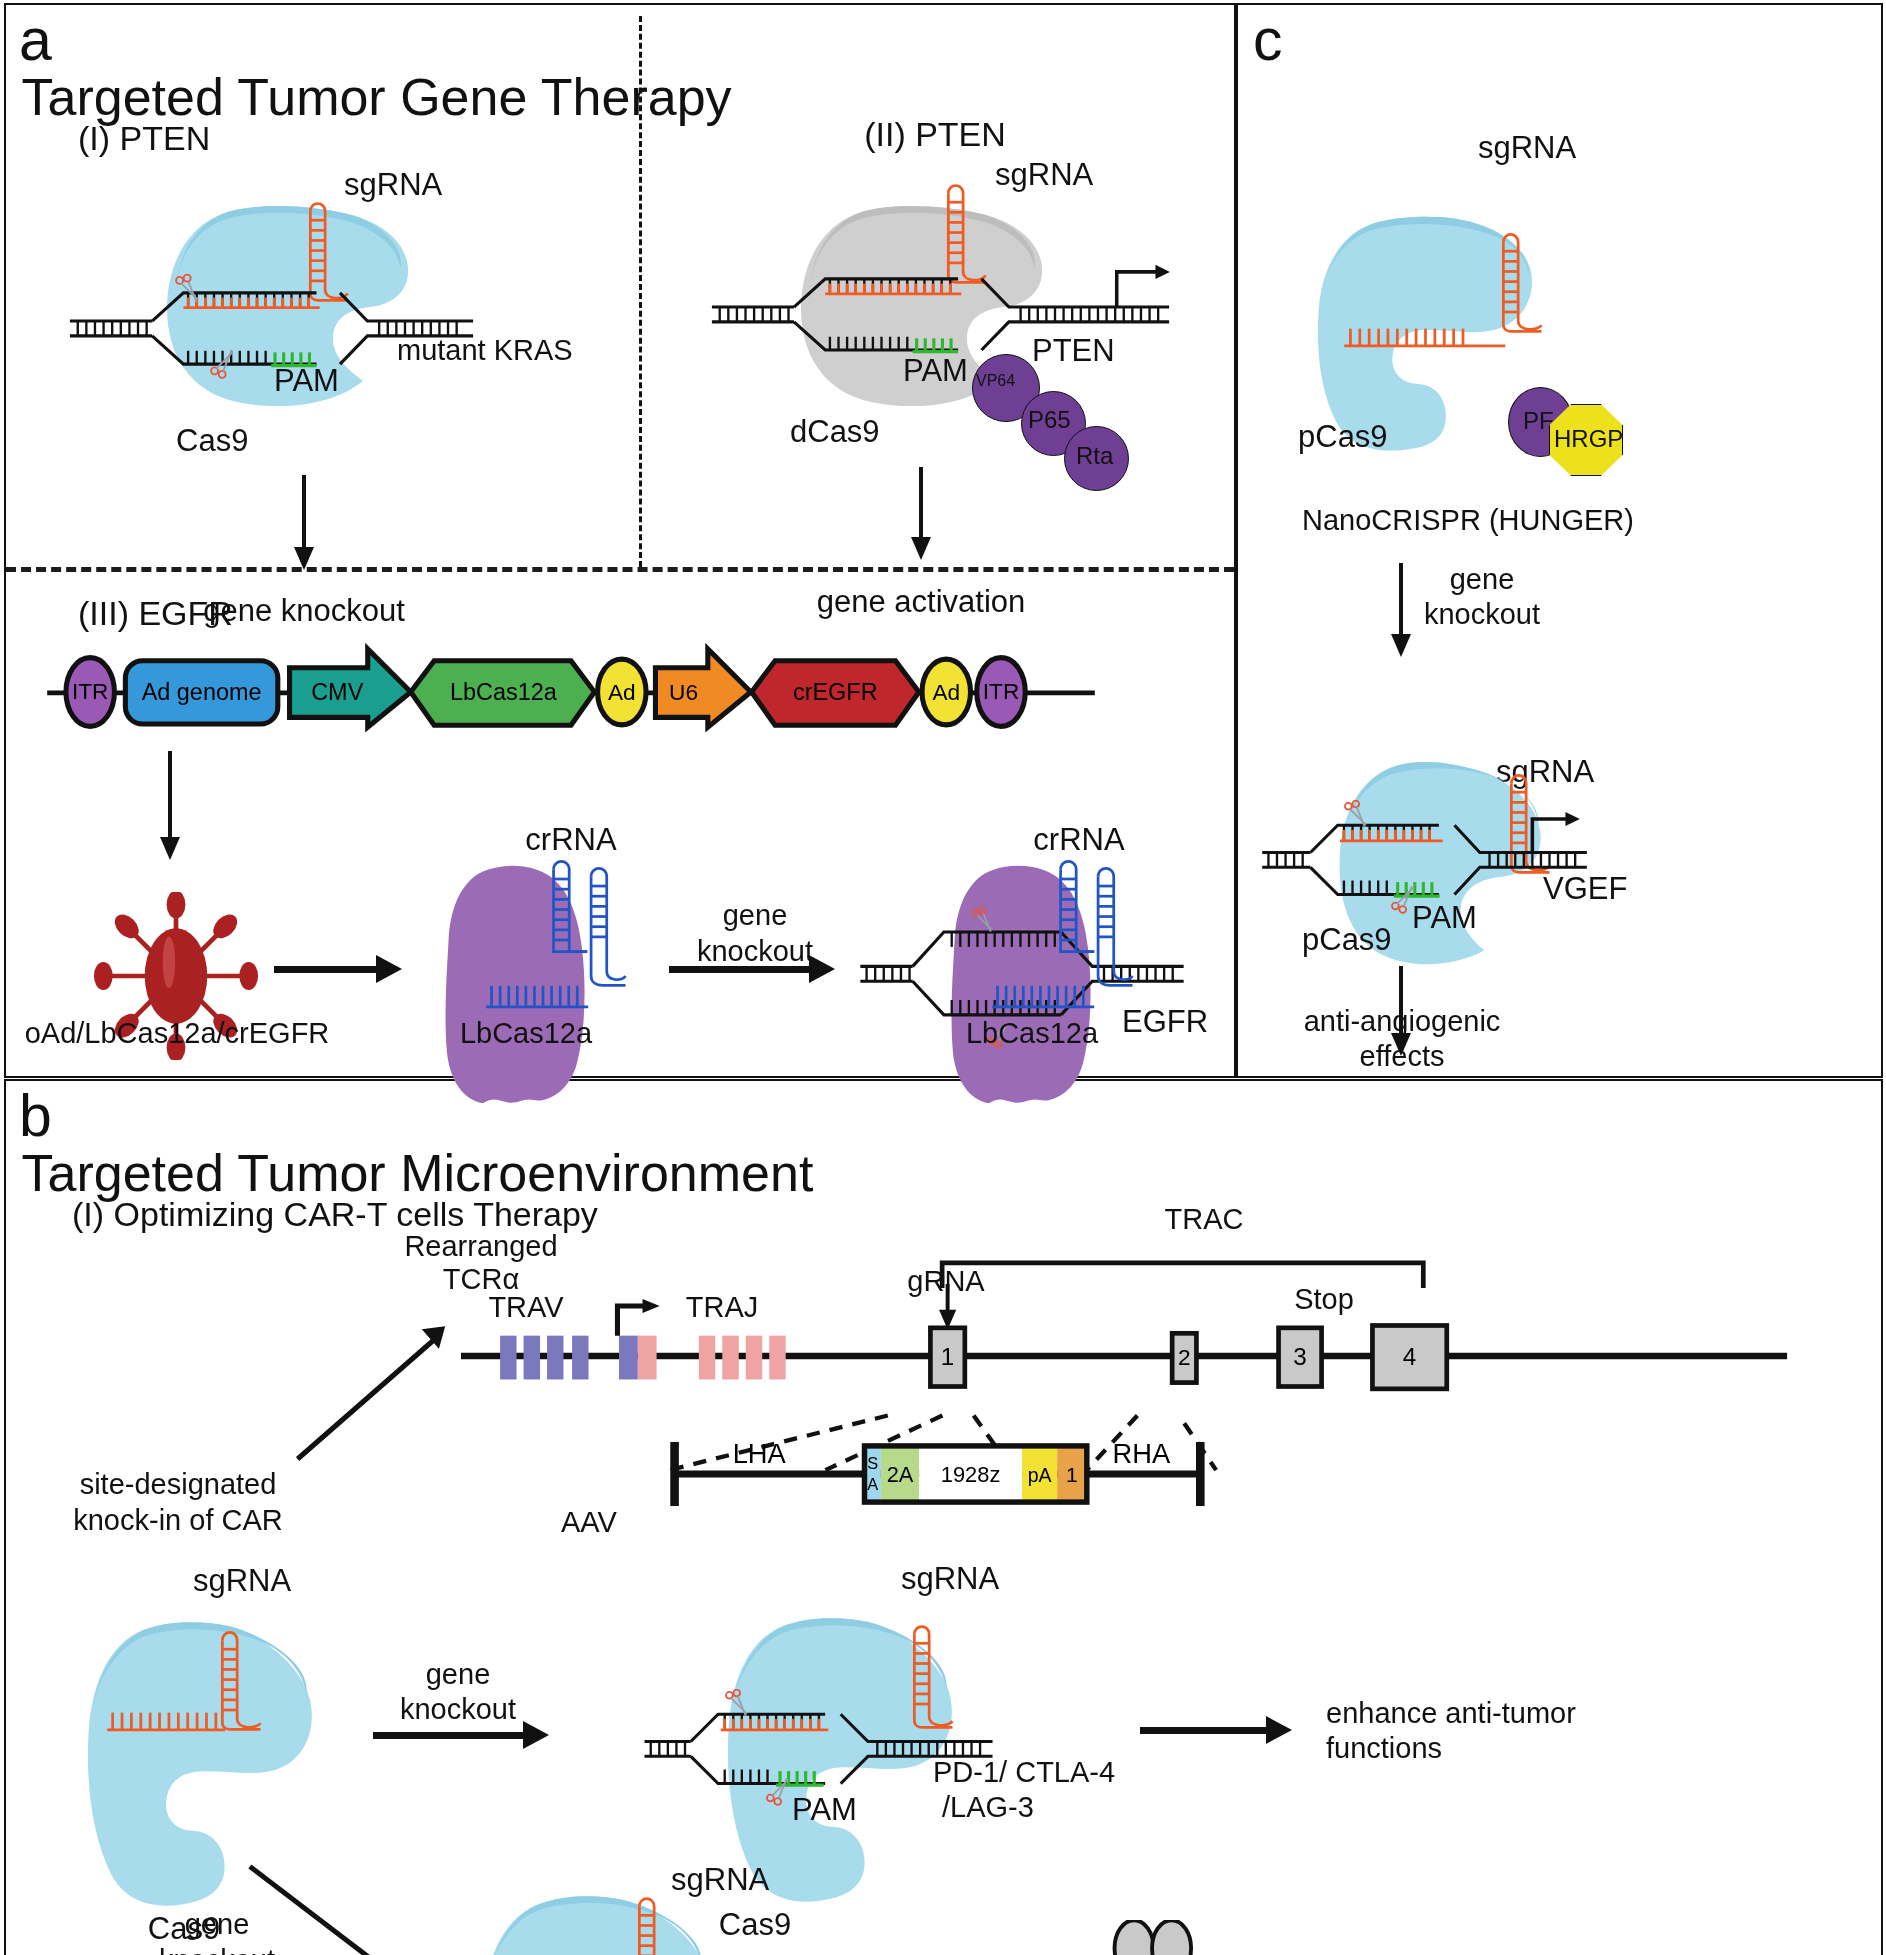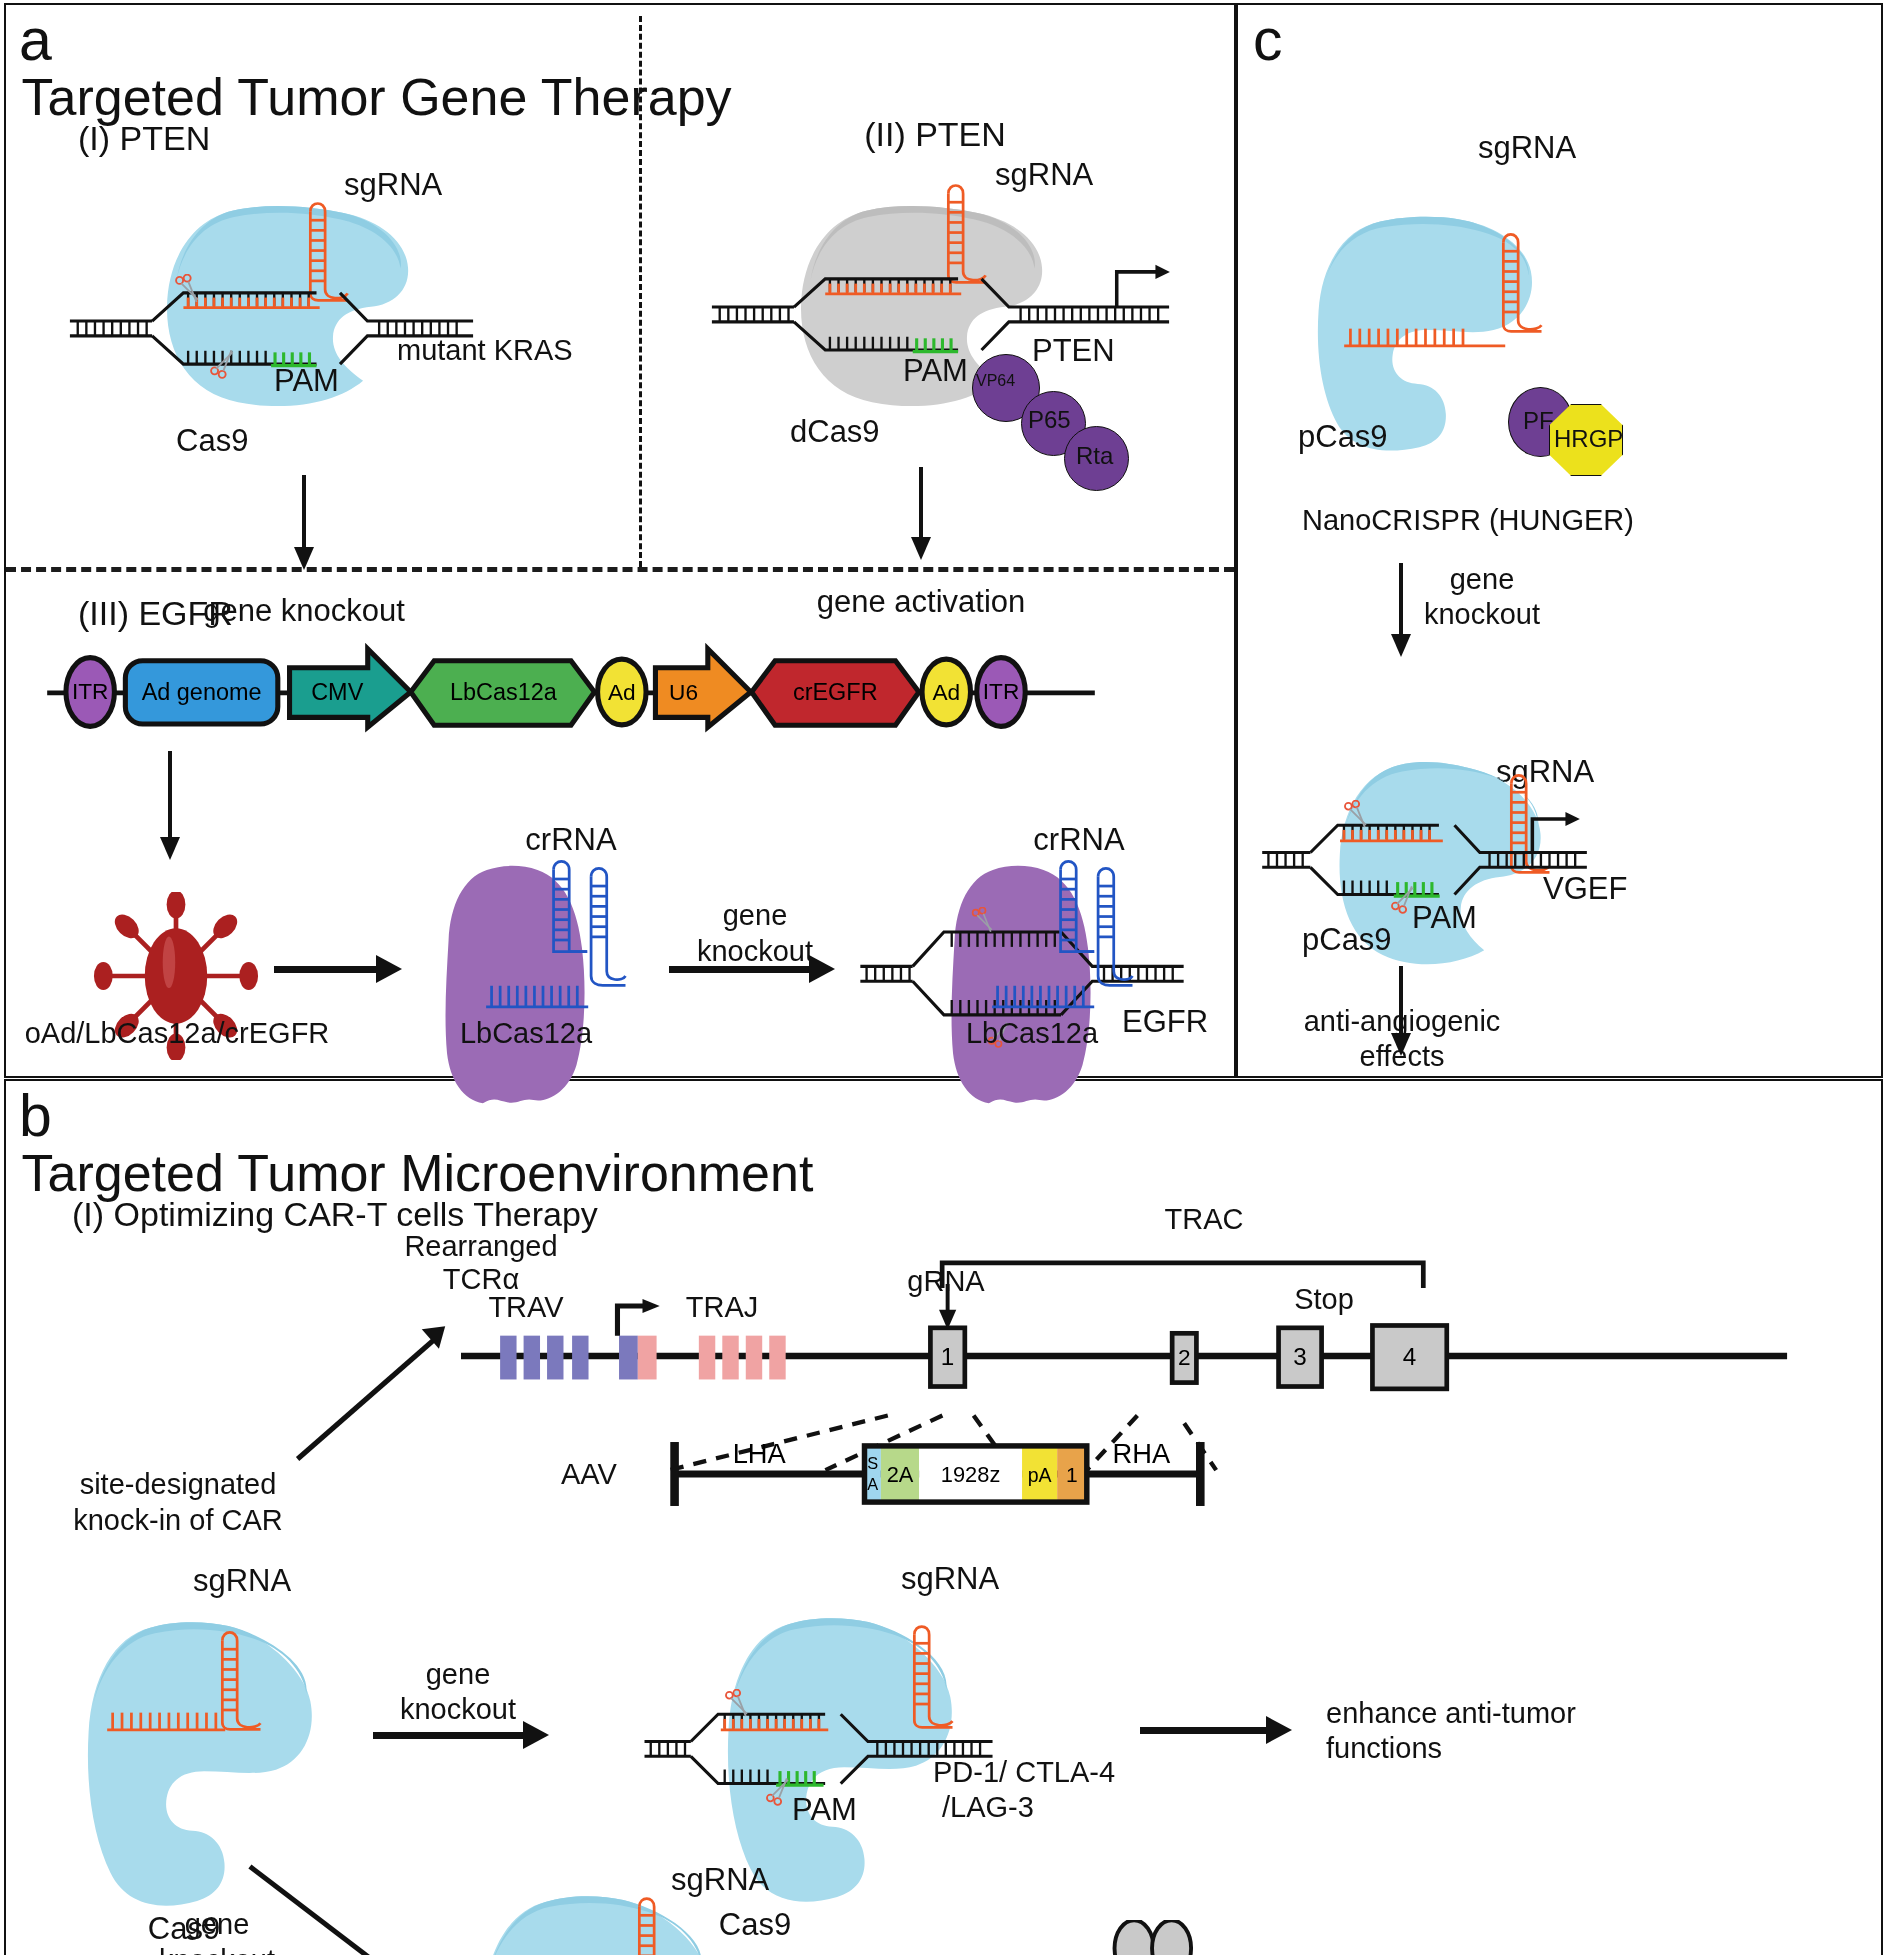--- a/index.html
+++ b/index.html
@@ -835,21 +835,21 @@
   <svg style="position:absolute;left:450px;top:1357px;" width="782" height="117" viewBox="0 0 2000 300">
     <g stroke="#111" stroke-width="11" stroke-dasharray="34 26" fill="none">
       <path d="M1260 150 L960 290"></path>
         <path d="M1340 150 L1440 290"></path>
       <path d="M1760 150 L1630 290"></path>
         <path d="M1880 170 L1962 290"></path>
       <path d="M1120 150 L560 290"></path>
     </g>
   </svg>
 
-  <div class="lbl txm" style="left:561px;top:1458px;">AAV</div>
+  <div class="lbl txm" style="left:561px;top:1506px;">AAV</div>
   <div class="cass" style="left:661px;top:1435px;">
     <svg width="563" height="78" viewBox="0 0 1440 200">
       <line x1="30" y1="100" x2="1380" y2="100" stroke="#111" stroke-width="18"></line>
       <rect x="22" y="18" width="22" height="164" fill="#111"></rect>
       <rect x="1370" y="18" width="22" height="164" fill="#111"></rect>
 
       <g>
         <rect x="520" y="28" width="42" height="144" fill="#9fd6ef"></rect>
         <rect x="562" y="28" width="98" height="144" fill="#b7d98a"></rect>
         <rect x="660" y="28" width="264" height="144" fill="#ffffff"></rect>

